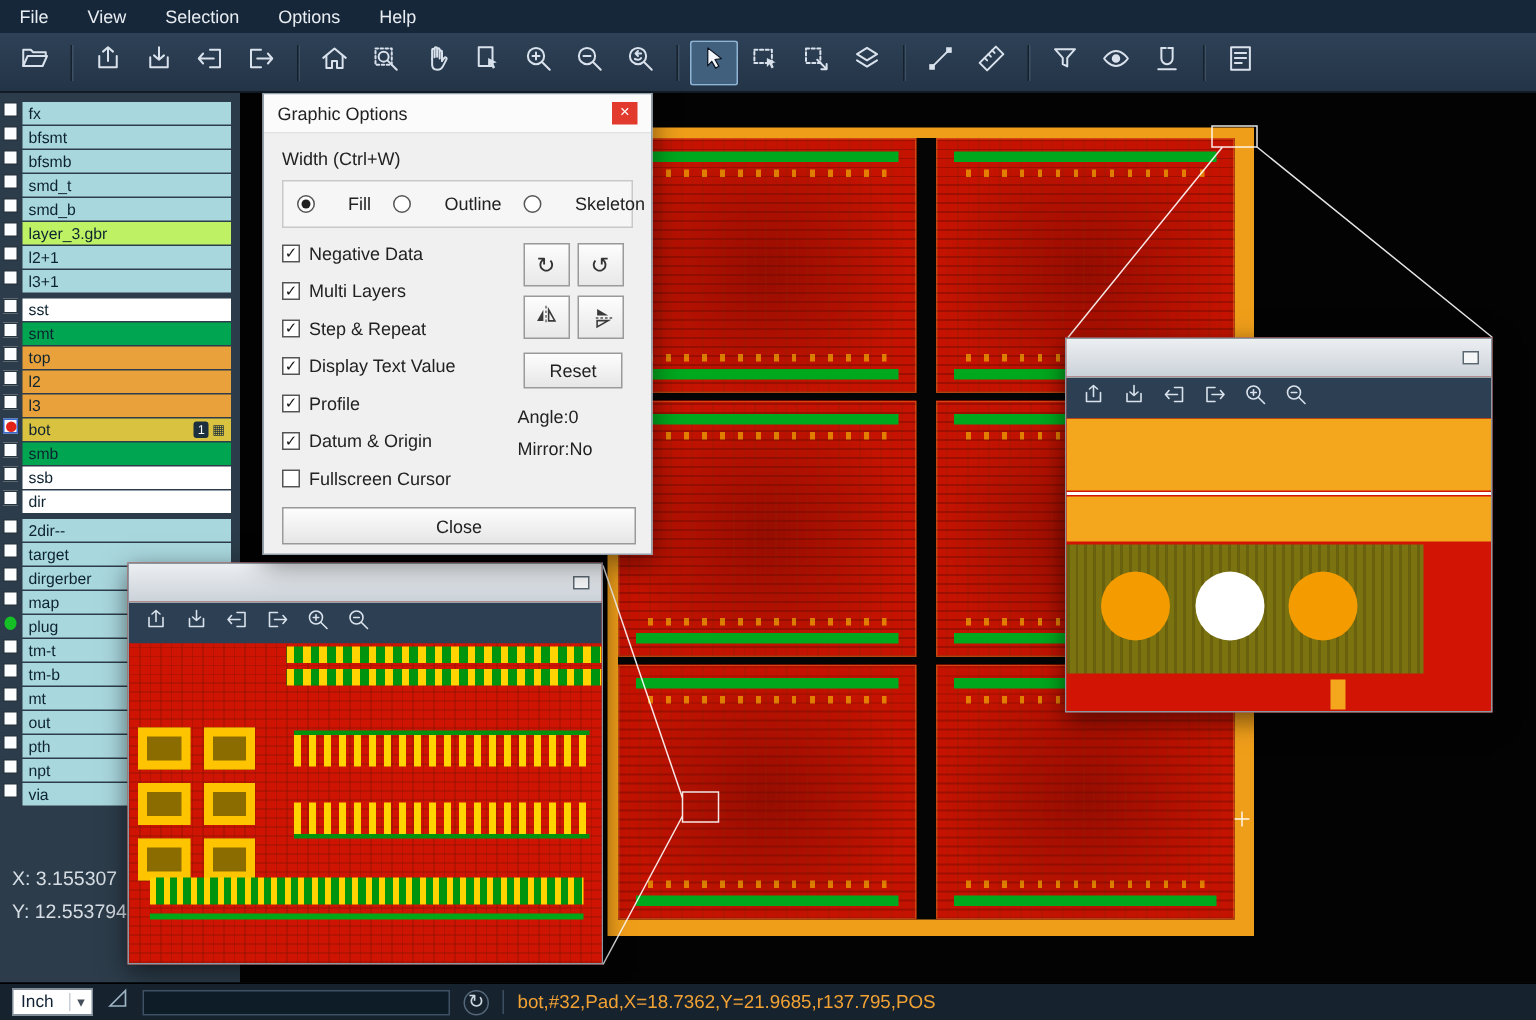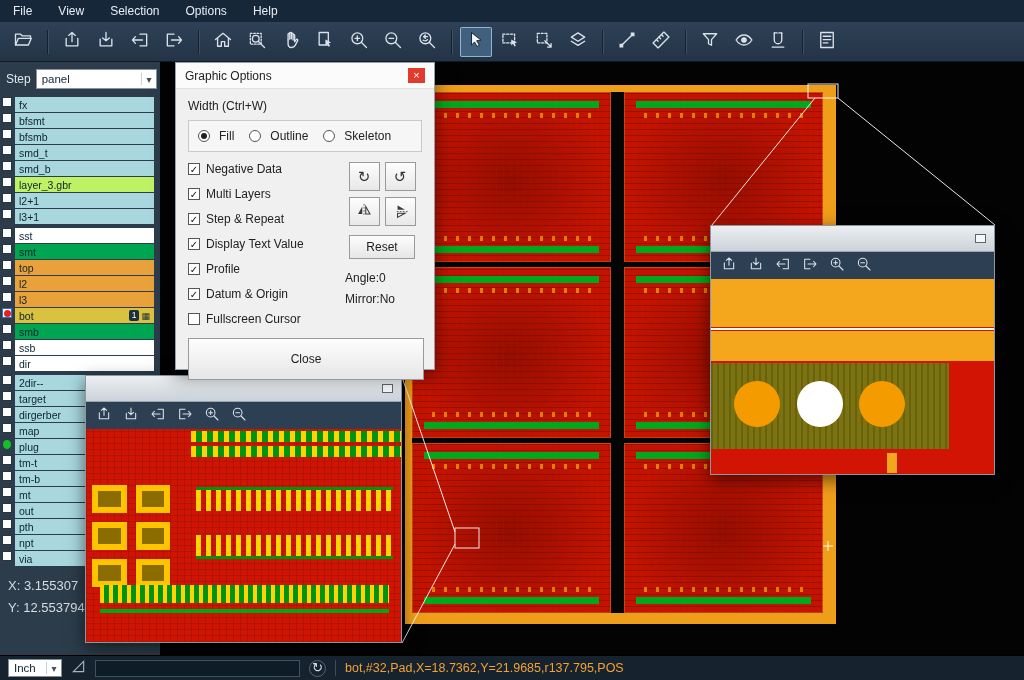--- a/index.html
+++ b/index.html
@@ -96,36 +96,36 @@
   .rp-stub { position:absolute; left:176px; top:174px; width:10px; height:20px; background:#f4a71c; }
 
   
   .dialog { position:absolute; left:175px; top:62px; width:260px; height:308px; background:#f0f0f0; border:1px solid #93a1ad; box-shadow:0 6px 18px rgba(0,0,0,.5); z-index:30; }
   .dialog-title { height:26px; background:#fbfbfb; border-bottom:1px solid #e2e2e2; display:flex; align-items:center; padding:0 9px; font-size:12px; color:#222; }
   .dialog-close { margin-left:auto; width:17px; height:15px; background:#e23b2e; color:#fff; display:flex; align-items:center; justify-content:center; font-size:11px; line-height:1; }
   .dialog-close::after { content:"×"; margin-top:-1px; }
   .dialog-body { padding:8px 12px 0; font-size:12px; color:#222; }
   .width-label { margin:2px 0 7px; }
   .groupbox { border:1px solid #c9c9c9; background:#f6f6f6; padding:8px 9px; display:flex; gap:15px; }
-  .radio { display:flex; align-items:center; gap:9px; font-size:12px;text-align:center; }
+  .radio { display:flex; align-items:center; gap:22px; font-size:12px;text-align:center; }
   .rb { width:12px; height:12px; border:1px solid #555; border-radius:50%; background:#fff; position:relative; flex:none; }
   .rb.on::after { content:""; position:absolute; left:2px; top:2px; width:6px; height:6px; background:#222; border-radius:50%; }
   .dlg-main { display:flex; margin-top:10px; }
   #chk-list { flex:1; display:flex; flex-direction:column; gap:11px; }
   .chk { display:flex; align-items:center; gap:6px; font-size:12px; white-space:nowrap; }
   .box { width:12px; height:12px; border:1px solid #555; background:#fff; display:flex; align-items:center; justify-content:center; font-size:10px; color:#111; flex:none; }
   .box.checked::after { content:"✓"; }
   .dlg-right { width:80px; display:flex; flex-direction:column; align-items:center; }
   .btn-pair { display:flex; gap:5px; margin-bottom:6px; }
   .sq-btn { width:31px; height:29px; background:linear-gradient(#fdfdfd,#e8e8e8); border:1px solid #9a9a9a; display:flex; align-items:center; justify-content:center; font-size:15px; color:#333; }
   #rot-cw::after { content:"↻"; }
   #rot-ccw::after { content:"↺"; }
   .reset-btn { width:66px; height:24px; background:linear-gradient(#fdfdfd,#e6e6e6); border:1px solid #9a9a9a; font-size:12px; color:#222; display:flex; align-items:center; justify-content:center; margin:3px 0 9px; }
   .angle-label,.mirror-label { font-size:12px; color:#222; align-self:flex-start; line-height:21px; padding-left:3px; }
-  .close-btn { margin:12px auto 0; width:236px; height:42px; background:linear-gradient(#fdfdfd,#e6e6e6); border:1px solid #9a9a9a; font-size:12px; color:#222; display:flex; align-items:center; justify-content:center; }
+  .close-btn { margin:12px auto 0; width:236px; height:25px; background:linear-gradient(#fdfdfd,#e6e6e6); border:1px solid #9a9a9a; font-size:12px; color:#222; display:flex; align-items:center; justify-content:center; }
 
   
   .statusbar { position:absolute; left:0; top:655px; width:100%; height:25px; background:#16222d; border-top:1px solid #000; display:flex; align-items:center; padding:0 8px; gap:9px; z-index:45; }
   .unit-combo { width:54px; height:18px; background:#fff; border:1px solid #7f8c98; display:flex; align-items:center; font-size:11.5px; color:#123; padding-left:5px; flex:none; }
   .cmd-input { width:205px; height:17px; background:#0e1c28; border:1px solid #3e5163; color:#cfe0ee; font-size:11px; padding:0 4px; font-family:"Liberation Sans",sans-serif; }
   .refresh-icon { color:#cfd9e2; font-size:13px; width:17px; height:17px; border:1px solid #55687a; border-radius:50%; display:flex; align-items:center; justify-content:center; flex:none; }
   .refresh-icon::after { content:"↻"; margin-top:-1px; }
   .sb-sep { width:1px; height:16px; background:#3c4e60; flex:none; }
   .status-text { color:#f2a235; font-size:12.5px; white-space:nowrap; }
 </style>
@@ -279,27 +279,20 @@
       <span class="tb-sep"></span>
       <span class="tb-btn">
         <span><svg viewBox="0 0 24 24" width="20" height="20" fill="none" stroke="#d9e2ec" stroke-width="1.6" stroke-linecap="round" stroke-linejoin="round">
             <rect x="4.5" y="3" width="15" height="18"></rect>
             <path d="M7.5 7.5h9M7.5 11.5h9M7.5 15.5h5.5"></path>
           </svg></span>
       </span>
     </div>
 
   <div class="sidebar">
-    <div class="step-row">
-      <span class="step-label">Step</span>
-      <div class="step-combo">
-        <span>panel</span>
-        <span class="chev"></span>
-      </div>
-    </div>
     <div id="layer-list">
         <div class="layer-row">
           <span class="cb"></span>
           <span class="lbody" style="background: rgb(169, 215, 222);">
             <span>fx</span>
           </span>
         </div>
         <div class="layer-row">
           <span class="cb"></span>
           <span class="lbody" style="background: rgb(169, 215, 222);">

